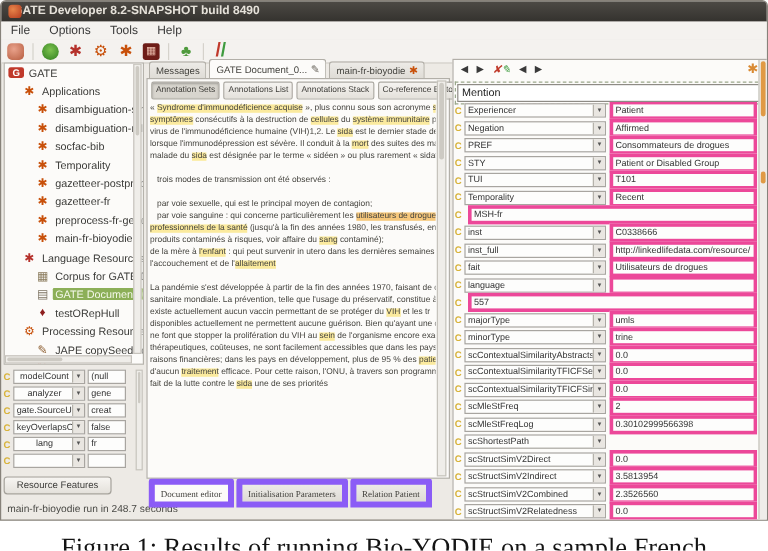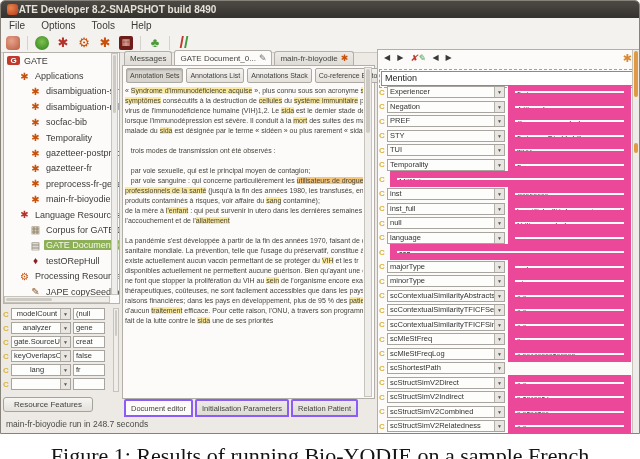--- a/index.html
+++ b/index.html
@@ -53,21 +53,21 @@
   .params-vs{position:absolute;left:112px;top:307px;width:6px;height:84px;background:#EFEDE9;
              border:1px solid #C6C3BC;box-sizing:border-box;}
   .params-vs .thumb{margin:1px;height:26px;background:#CDCAC3;border-radius:2px;}
   .rf-btn{position:absolute;left:2px;top:396px;width:90px;height:15px;
           background:linear-gradient(#F7F5F2,#E4E1DB);border:1px solid #A5A29B;border-radius:3px;
           font-size:8px;color:#3F3F3C;font-family:inherit;padding:0;}
   .statusbar{position:absolute;left:0;top:414px;width:376px;height:19px;font-size:8.5px;
              color:#4A4A46;line-height:19px;padding-left:5px;box-sizing:border-box;}
 
   
-  .tabs{position:absolute;left:123px;top:49px;height:16px;display:flex;gap:2px;align-items:center;}
+  .tabs{position:absolute;left:123px;top:49px;height:16px;display:flex;gap:2px;align-items:flex-end;}
   .tab{height:14px;background:linear-gradient(#EDEBE7,#DEDBD5);border:1px solid #B2AFA8;
        border-bottom:none;border-radius:3px 3px 0 0;font-size:8px;color:#45443F;display:flex;
        align-items:center;padding:0 5px;gap:3px;white-space:nowrap;}
   .tab.sel{background:#FCFBF9;height:16px;}
   .tab-ico{font-size:9px;line-height:1;}
   .viewer{position:absolute;left:121px;top:64px;width:253px;height:334px;background:#FCFBF9;
           border:1px solid #B2AFA8;box-sizing:border-box;}
   .vbtns{position:absolute;left:125px;top:67px;height:14px;display:flex;gap:3px;}
   .vbtn{height:13px;padding:0 3px;font-size:7px;color:#3F3E3A;display:flex;align-items:center;
         background:linear-gradient(#F5F3F0,#E4E1DB);border:1px solid #ACA9A2;border-radius:2px;
@@ -75,45 +75,45 @@
   .vbtn.active{background:#D8D5CE;box-shadow:inset 0 1px 2px rgba(0,0,0,.25);}
   .doc{position:absolute;left:124px;top:85px;width:238px;height:242px;overflow:hidden;
        font-size:7px;line-height:10px;color:#45443F;}
   .dline{white-space:pre;height:10px;overflow:hidden;}
   .h1{background:#FBEA9E;}
   .h2{background:#F6C77B;}
   .doc-vs{position:absolute;left:363px;top:66px;width:8px;height:330px;background:#EFEDE9;
           border:1px solid #C6C3BC;box-sizing:border-box;}
   .doc-vs .thumb{margin:1px;height:64px;background:#CDCAC3;border-radius:3px;}
   .btabs{position:absolute;left:123px;top:398px;height:15px;display:flex;gap:2px;}
-  .btab{height:14px;background:linear-gradient(#EDEBE7,#DEDBD5);border:2px solid #8b5cf6;
+  .btab{height:14px;background:linear-gradient(#EDEBE7,#DEDBD5);border:5px solid #8b5cf6;
         border-radius:2px 2px 0 0;font-size:7.5px;color:#45443F;display:flex;align-items:center;
-        padding:0 5px;white-space:nowrap;}
+        padding:0 5px;white-space:nowrap;font-family:Liberation Serif, serif;}
   .btab.sel{background:#FCFBF9;}
 
   
   .rpanel{position:absolute;left:376px;top:48px;width:263px;height:385px;background:#FCFBF9;
           border:1px solid #B2AFA8;box-sizing:border-box;}
   .ae-toolbar{position:absolute;left:378px;top:50px;width:253px;height:14px;display:flex;
               align-items:center;gap:7px;padding-left:5px;box-sizing:border-box;}
   .aei{font-size:8px;color:#3A3A3A;line-height:1;flex:none;font-style:normal;}
   .ae-type{position:absolute;left:380px;top:66px;width:254px;height:16px;}
   .ae-type input{width:100%;height:15px;font-size:9px;font-family:inherit;border:1px solid #8E8B85;
                  padding:0 3px;box-sizing:border-box;background:#fff;color:#222;
                  outline:1px dashed #9AA88C;outline-offset:1px;}
   .features{position:absolute;left:378px;top:84px;width:252px;height:349px;overflow:hidden;}
   .f-row{height:14.54px;display:flex;align-items:center;}
   .f-marker{width:8px;font-size:8px;color:#D8B33C;font-weight:bold;flex:none;}
   .f-key{width:118px;height:12px;background:#FDFDFC;border:1px solid #A8A5A0;display:flex;
          box-sizing:border-box;flex:none;overflow:hidden;}
   .f-key .txt{flex:1;font-size:7.5px;line-height:10px;padding-left:2px;color:#333;
               overflow:hidden;white-space:nowrap;}
-  .f-val{flex:1;height:16px;margin-left:3px;background:#FDFDFC;border:7px solid #ec4899;
+  .f-val{flex:1;height:16px;margin-left:3px;background:#FDFDFC;border:3px solid #ec4899;
          font-size:7.5px;line-height:10px;padding:0 2px;overflow:hidden;white-space:nowrap;
-         box-sizing:border-box;color:#333;font-family:Liberation Serif, serif;}
+         box-sizing:border-box;color:#333;}
   .ae-vs{position:absolute;left:631px;top:49px;width:7px;height:383px;background:#EFEDE9;
          border-left:1px solid #C6C3BC;box-sizing:border-box;}
   .ae-vs .thumb{margin:1px;height:46px;background:#E09A45;border-radius:3px;}
   .ae-vs .mark{margin:46px 1px 0 1px;height:10px;background:#E09A45;border-radius:2px;}
 
   .caption{position:absolute;left:0;top:443px;width:640px;text-align:center;
            font-family:"Liberation Serif",serif;font-size:22px;color:#141414;white-space:nowrap;}
 </style>
 </head>
 <body>
@@ -421,21 +421,21 @@
           <span class="f-marker">C</span>
           <div class="f-key">
             <span class="txt">inst_full</span>
             <span class="dd-arrow">▼</span>
           </div>
           <div class="f-val">http://linkedlifedata.com/resource/</div>
         </div>
         <div class="f-row">
           <span class="f-marker">C</span>
           <div class="f-key">
-            <span class="txt">null</span>
+            <span class="txt">fait</span>
             <span class="dd-arrow">▼</span>
           </div>
           <div class="f-val">Utilisateurs de drogues</div>
         </div>
         <div class="f-row">
           <span class="f-marker">C</span>
           <div class="f-key">
             <span class="txt">language</span>
             <span class="dd-arrow">▼</span>
           </div>

